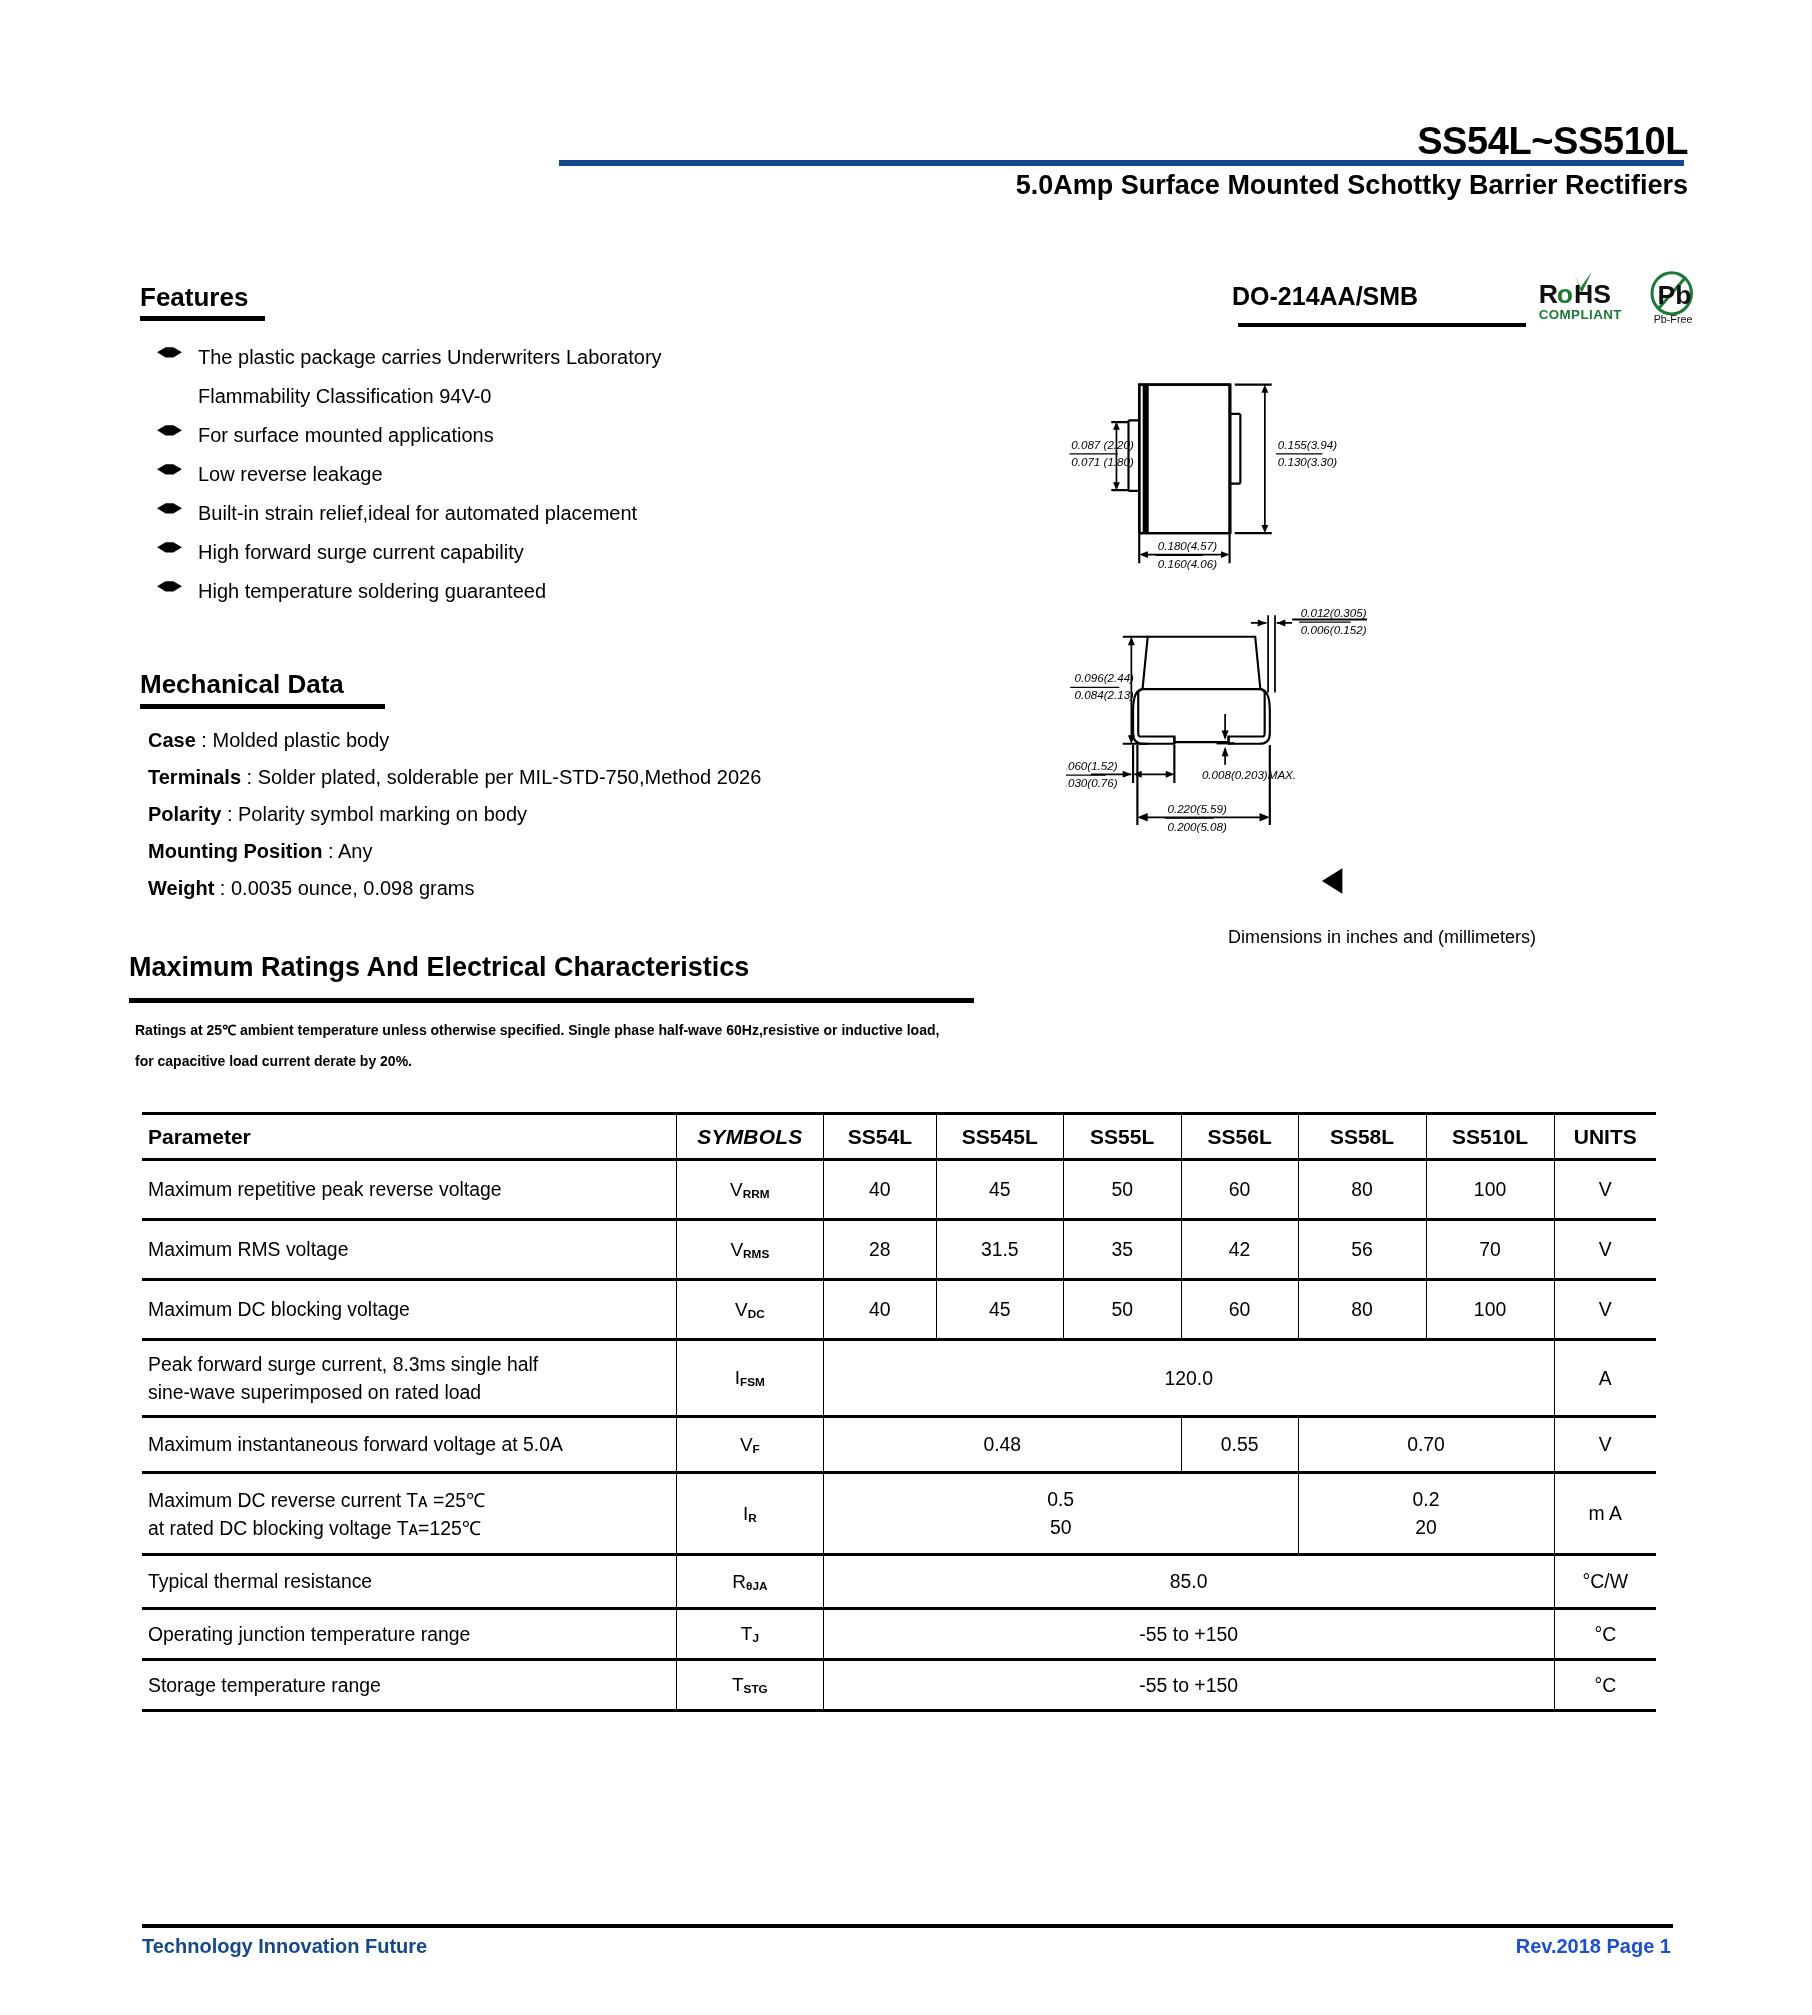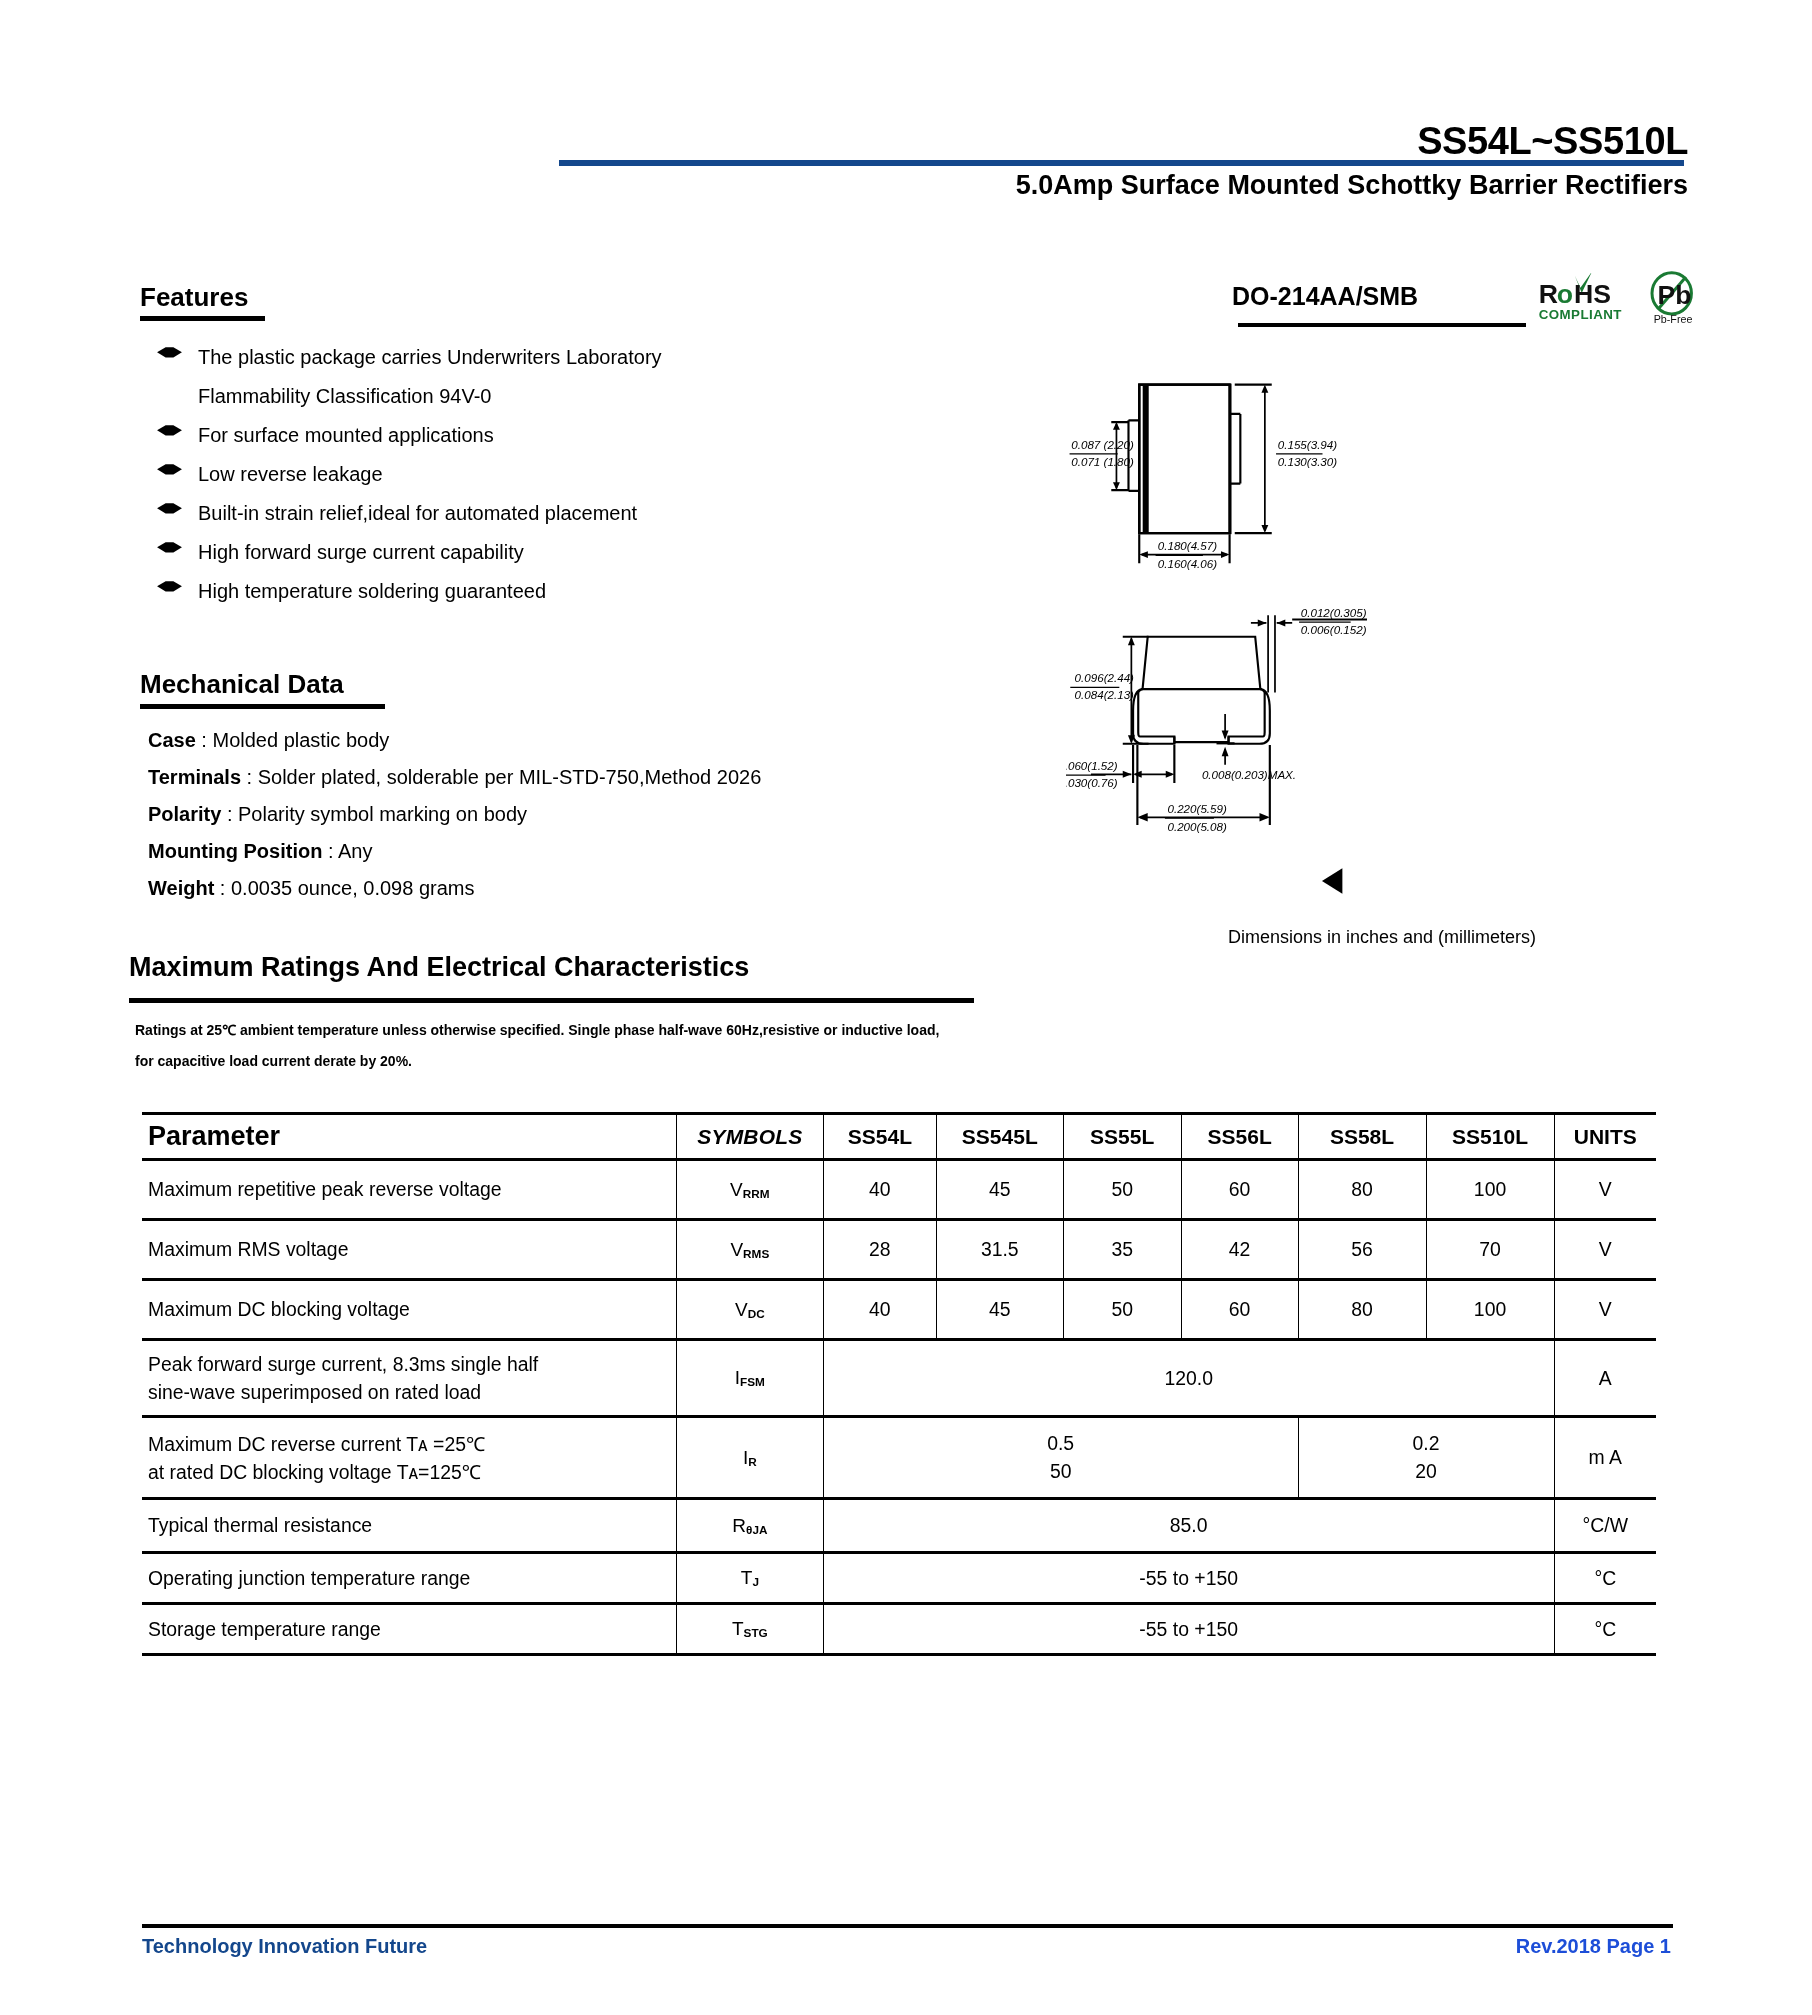--- a/index.html
+++ b/index.html
@@ -90,21 +90,21 @@
     padding:0 6px; vertical-align:middle; text-align:center;
     font-weight:normal;
   }
   #spec-table th { font-size:21px; font-weight:bold; }
   #spec-table tr.hdr { border-top:3.9px solid #000; border-bottom:3.9px solid #000; }
   #spec-table tr.hdr th { height:46px; }
   #spec-table tr.drow { border-bottom:3.4px solid #000; }
   #spec-table td.param, #spec-table th.param {
     text-align:left; border-left:0; padding-left:6px; font-weight:normal;
   }
-  #spec-table th.param { font-size:27px; font-weight:bold; }
+  #spec-table th.param { font-size:21px; font-weight:bold; }
   #spec-table td.units, #spec-table th.units { border-right:0; }
   #spec-table td.sym { font-size:19px; }
   .sym { white-space:nowrap; }
   .sym sub { font-size:0.62em; font-weight:bold; vertical-align:-0.18em; }
   .two-line { line-height:27.5px; }
   .param-2 { line-height:28px; }
   .tiny-sym { font-size:15.5px; font-style:italic; font-weight:bold; letter-spacing:0.2px; }
 
   
   #footer-rule { position:absolute; left:142px; top:1924px; width:1531px; height:3.9px; background:#000; }
@@ -429,20 +429,28 @@
   <tr class="drow" style="height:77px">
     <td class="param param-2">
       <div>Peak forward surge current, 8.3ms single half</div>
       <div> sine-wave superimposed on rated load</div>
     </td>
     <td class="sym"><span>I</span><sub>FSM</sub></td>
     <td colspan="6">120.0</td>
     <td class="units">A</td>
   </tr>
 
+  <tr class="drow" style="height:56px">
+    <td class="param">Maximum instantaneous forward voltage at 5.0A</td>
+    <td class="sym"><span>V</span><sub>F</sub></td>
+    <td colspan="3">0.48</td>
+    <td colspan="1">0.55</td>
+    <td colspan="2">0.70</td>
+    <td class="units">V</td>
+  </tr>
 
   <tr class="drow" style="height:82px">
     <td class="param param-2">
       <div>Maximum DC reverse current    Tᴀ =25℃</div>
       <div>at rated DC blocking voltage     Tᴀ=125℃</div>
     </td>
     <td class="sym"><span>I</span><sub>R</sub></td>
     <td colspan="4" class="two-line">
       <div>0.5</div>
       <div>50</div>

